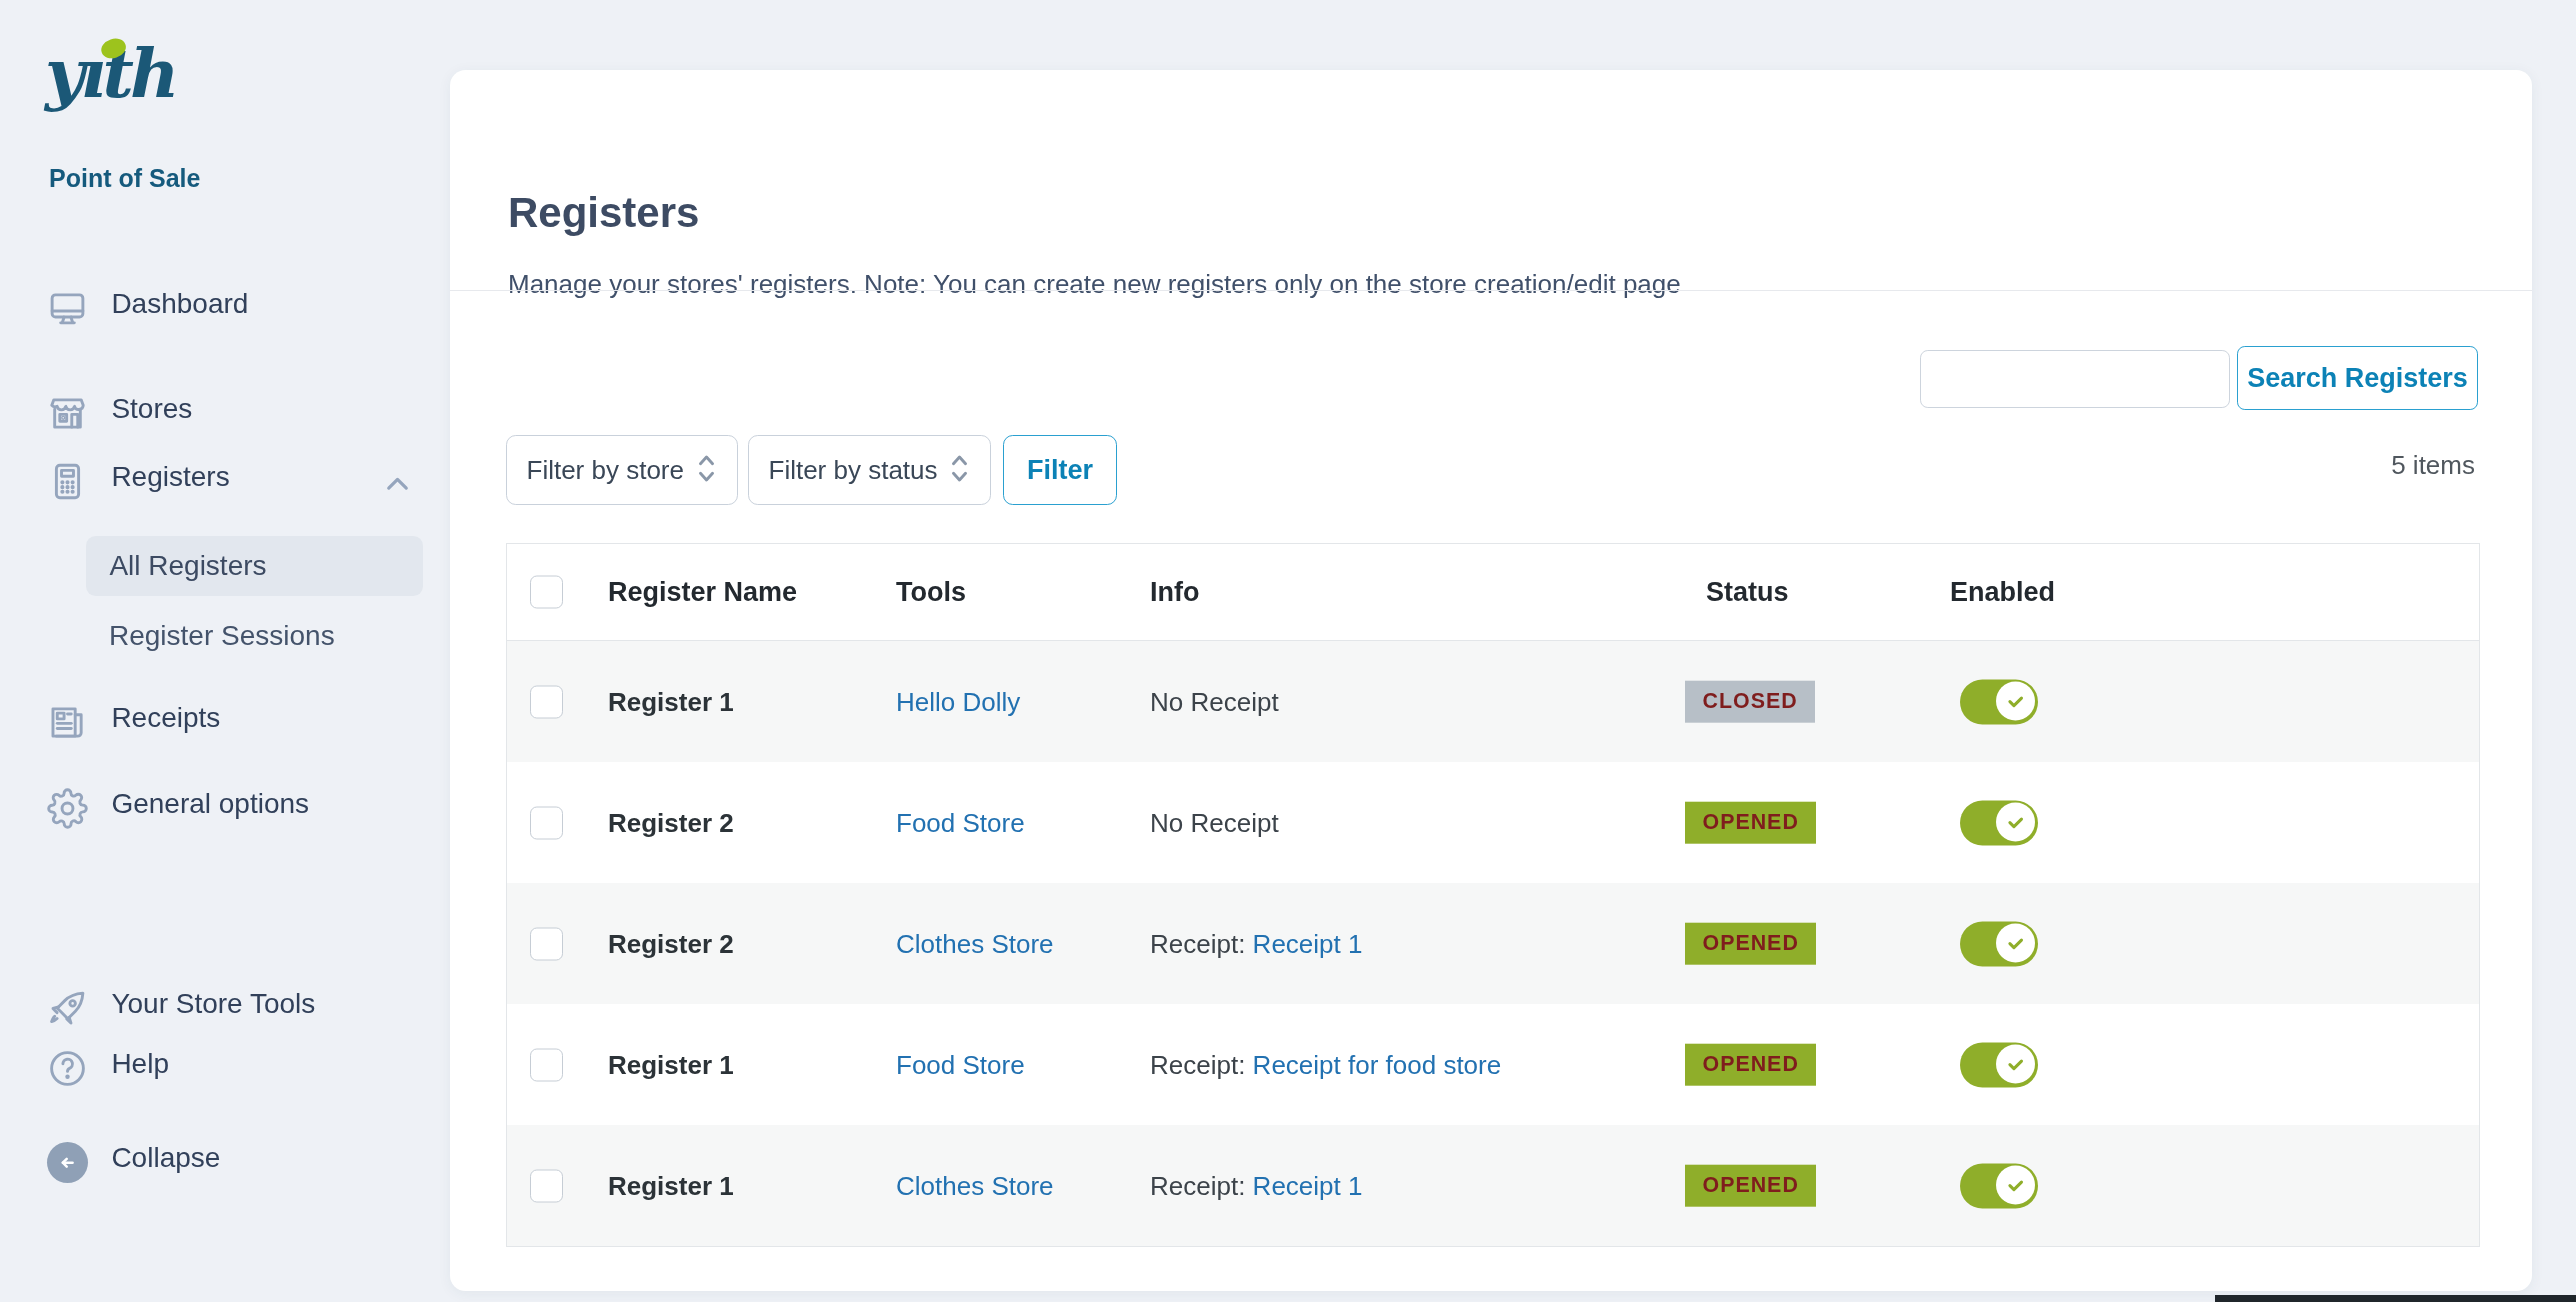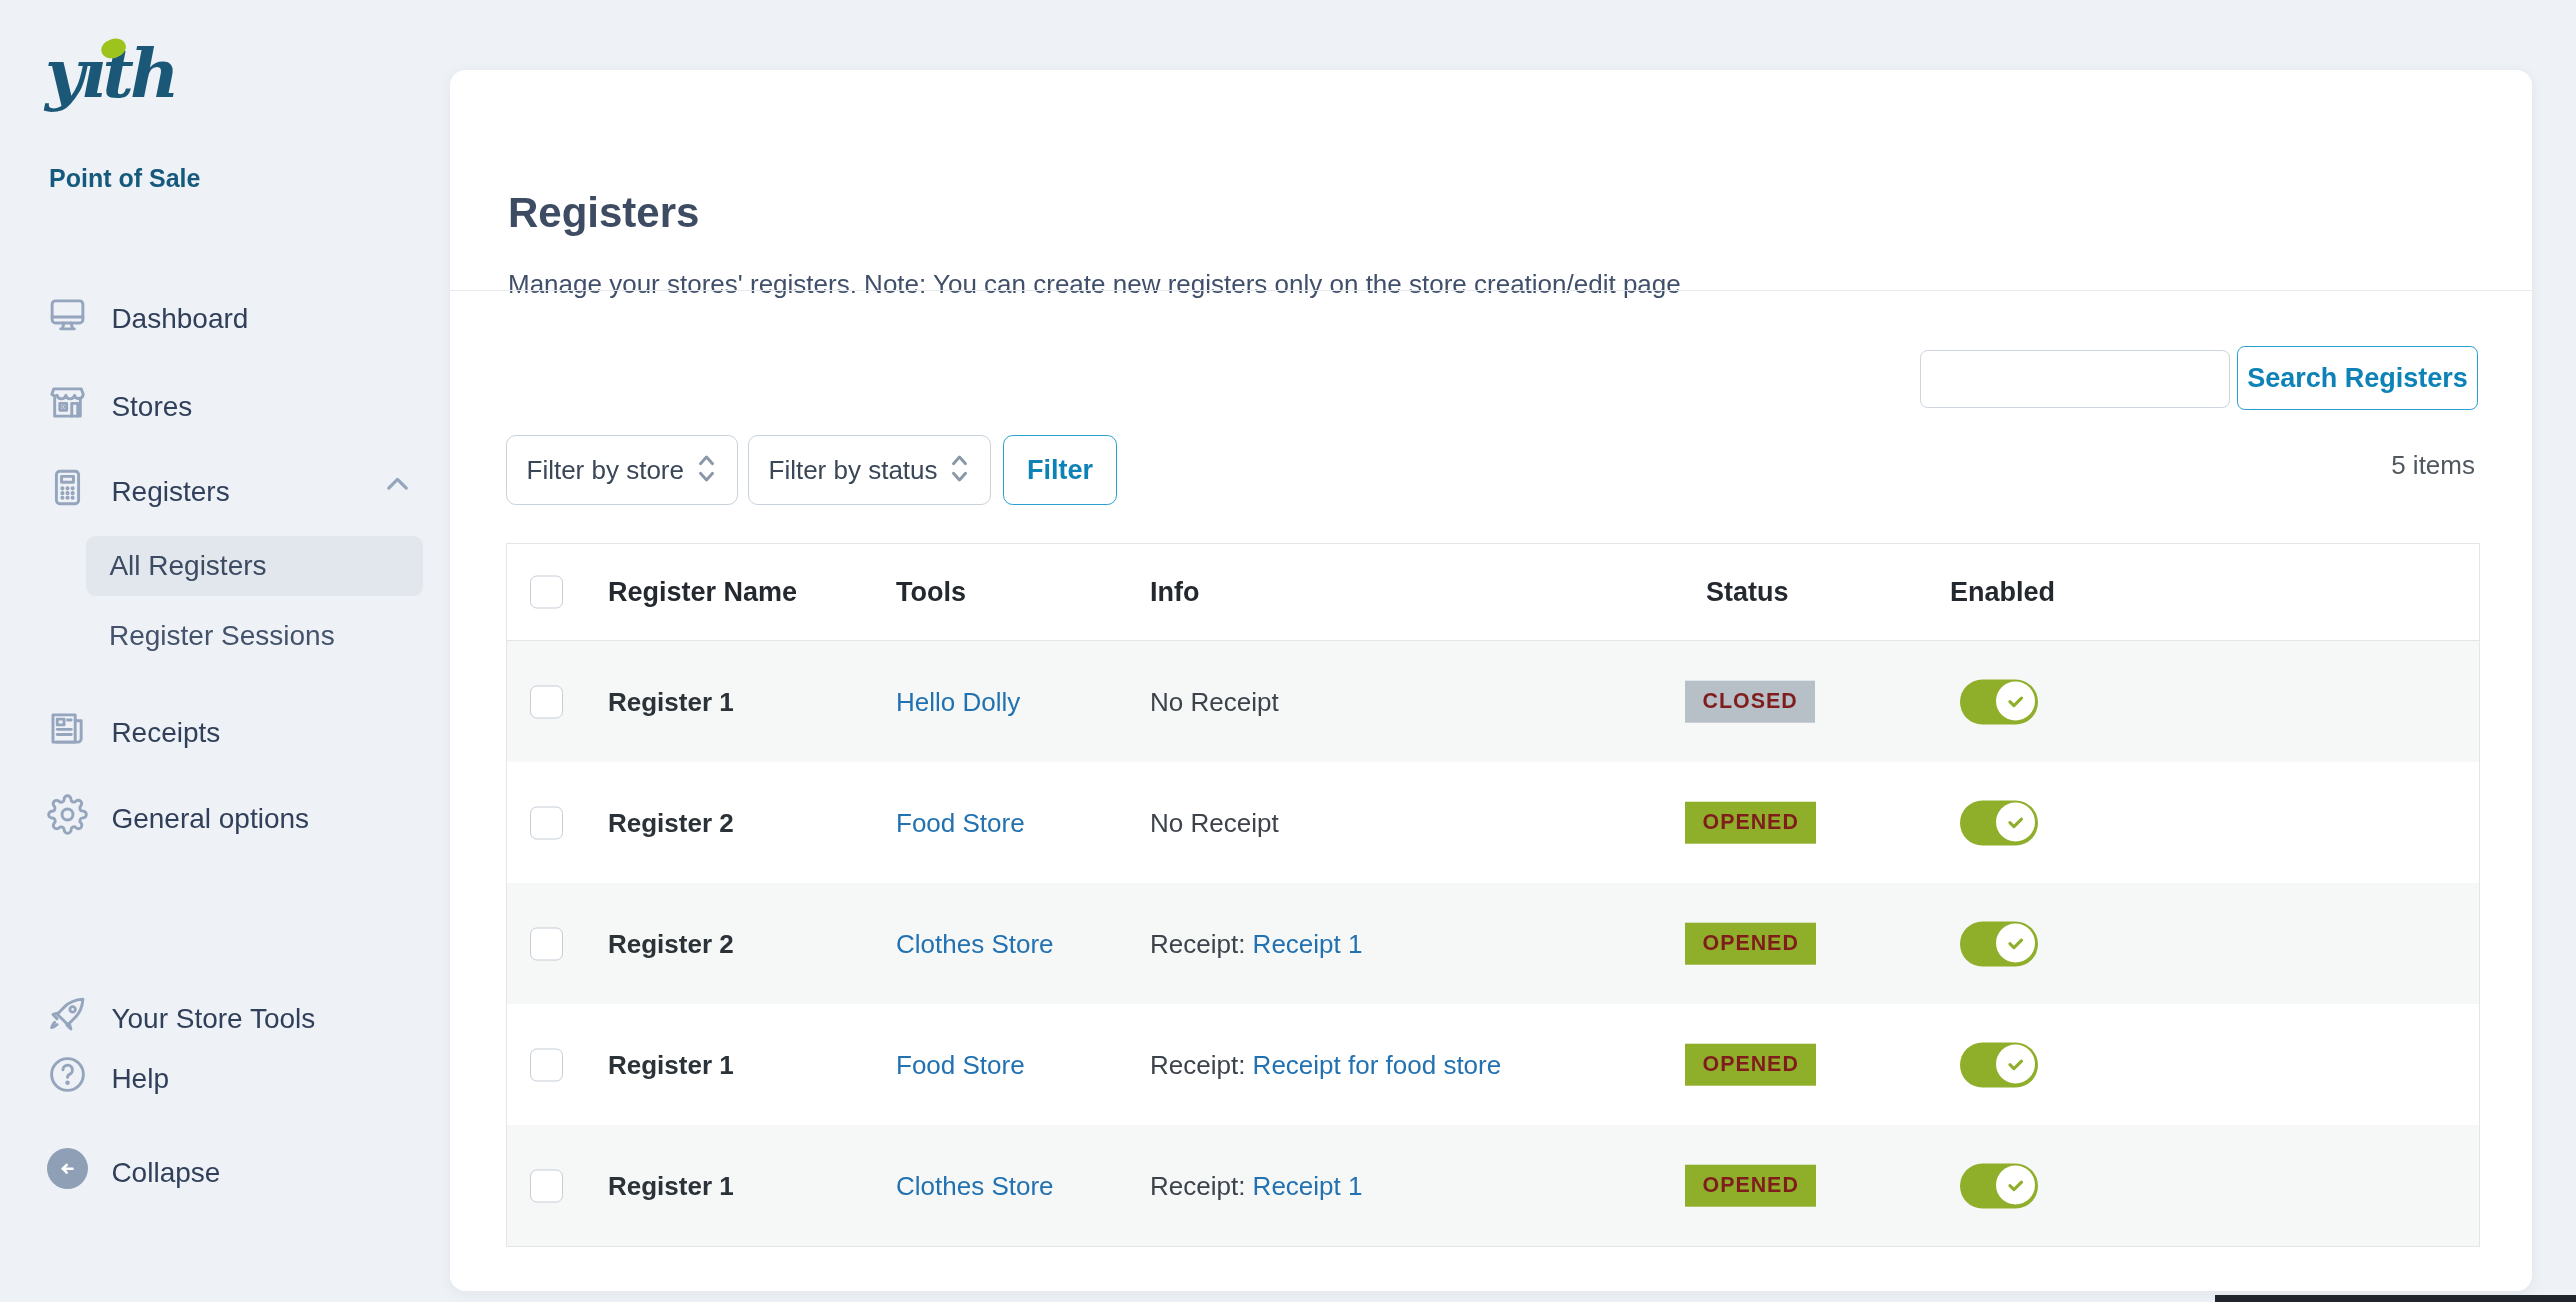--- a/index.html
+++ b/index.html
@@ -24,21 +24,21 @@
     position:absolute; left:56px; top:5.8px;
     width:25px; height:18.5px; background:#9dc31d;
     border-radius:50%; transform:rotate(-18deg);
   }
   .product-name {
     position:absolute; left:49px; top:164px;
     font-size:25px; font-weight:700; color:#155a7d;
   }
   .menu-item {
     position:absolute; left:47px; width:380px; height:47px;
-    display:flex; align-items:flex-end; gap:23.4px; cursor:pointer;
+    display:flex; align-items:flex-start; gap:23.4px; cursor:pointer;
   }
   .menu-item .mi-label { font-size:28px; font-weight:500; color:#31405a; }
   .mi-icon { width:41px; height:41px; flex:0 0 41px; display:flex; align-items:center; justify-content:center; }
   .mi-icon svg { width:41px; height:41px; stroke:#95a5bd; fill:none; stroke-width:1.7; stroke-linecap:round; stroke-linejoin:round; }
   .chevron-up { position:absolute; left:333px; top:5.8px; }
   .chevron-up svg { width:35px; height:35px; stroke:#95a5bd; fill:none; stroke-width:2.2; stroke-linecap:round; stroke-linejoin:round; }
   .submenu-active {
     position:absolute; left:86px; top:536px; width:337px; height:60px;
     background:#e2e7ee; border-radius:9.7px;
     display:flex; align-items:center; padding-left:23.4px; cursor:pointer;
@@ -139,21 +139,21 @@
           <rect x="3" y="4" width="18" height="13" rx="2"></rect>
           <path d="M3 13.5h18"></path>
           <path d="M10 17l-1 3.2"></path>
           <path d="M14 17l1 3.2"></path>
           <path d="M8 20.4h8"></path>
         </svg>
     </span>
     <span class="mi-label">Dashboard</span>
   </div>
 
-  <div class="menu-item" style="top:376px;">
+  <div class="menu-item" style="top:393px;">
     <span class="mi-icon">
       <svg viewBox="0 0 24 24">
           <path d="M4.5 9.5V20h15V9.5"></path>
           <path d="M4 4h16l1.2 3.2a2.6 2.6 0 0 1-5.1.6 2.6 2.6 0 0 1-5.1 0 2.6 2.6 0 0 1-5.1 0A2.6 2.6 0 0 1 2.8 7.2L4 4z"></path>
           <rect x="7.5" y="12.5" width="4" height="4"></rect>
           <circle cx="9.5" cy="14.5" r="0.4"></circle>
           <path d="M14.5 20v-7.5h3.5V20"></path>
         </svg>
     </span>
     <span class="mi-label">Stores</span>

